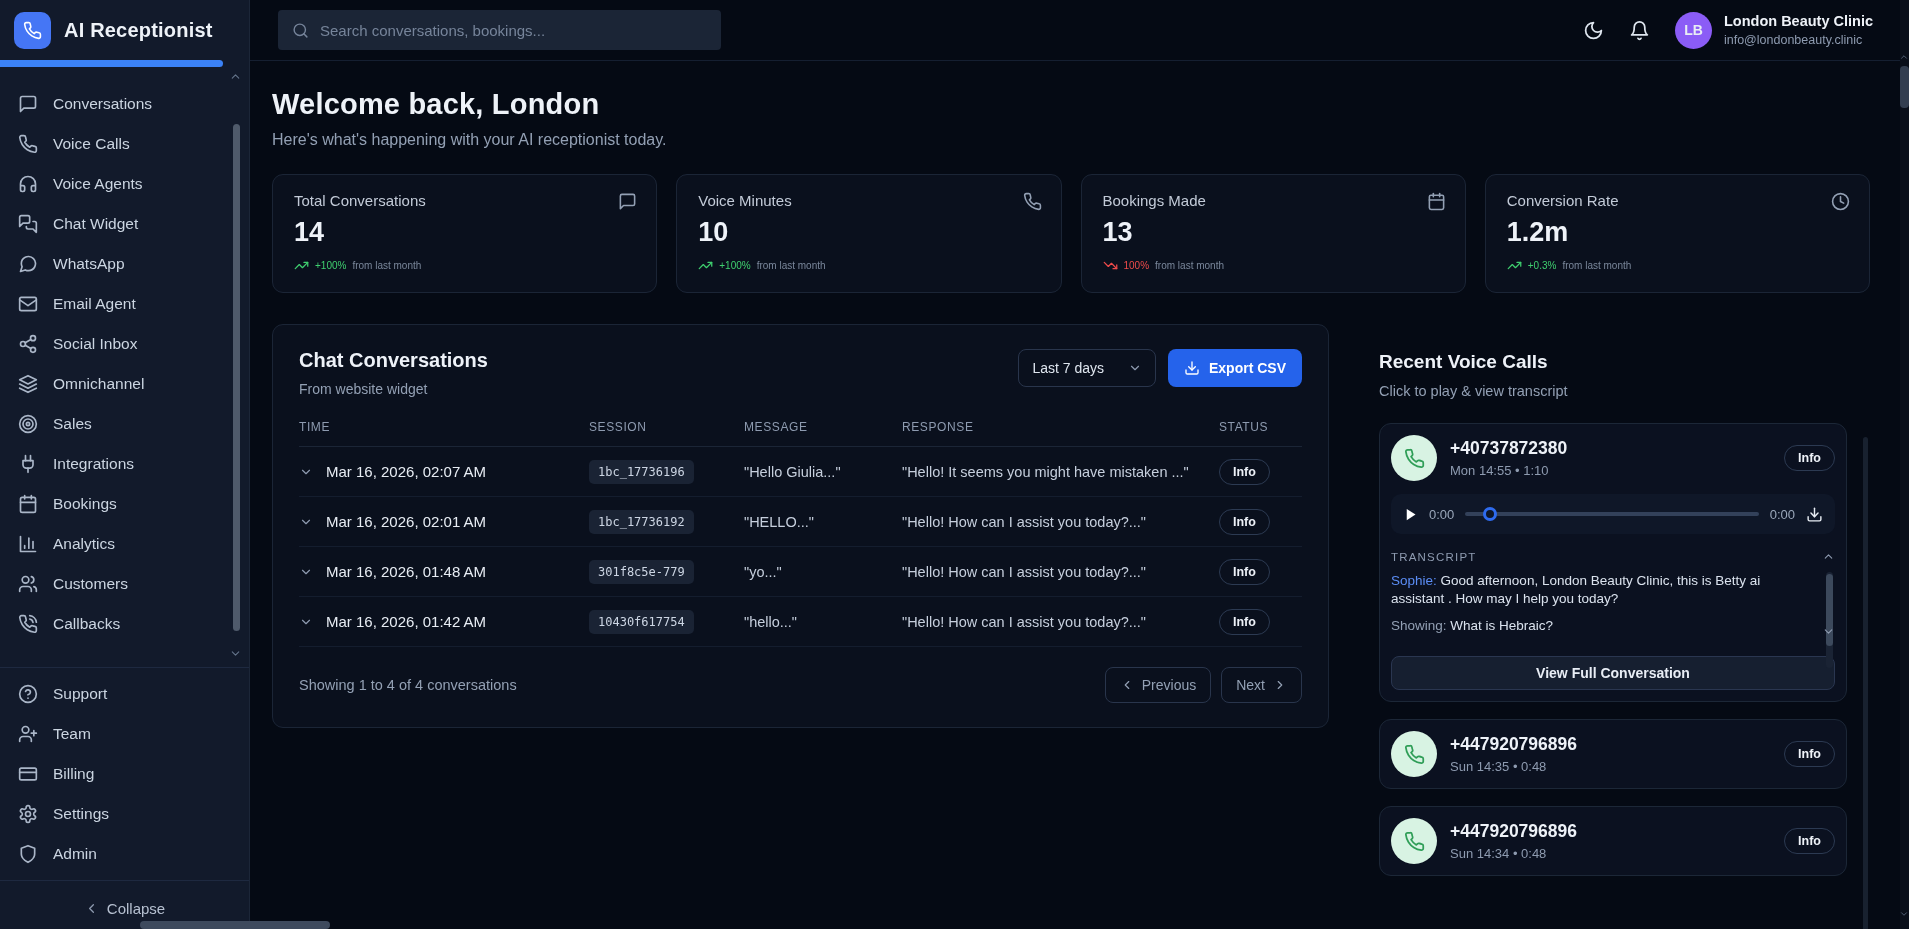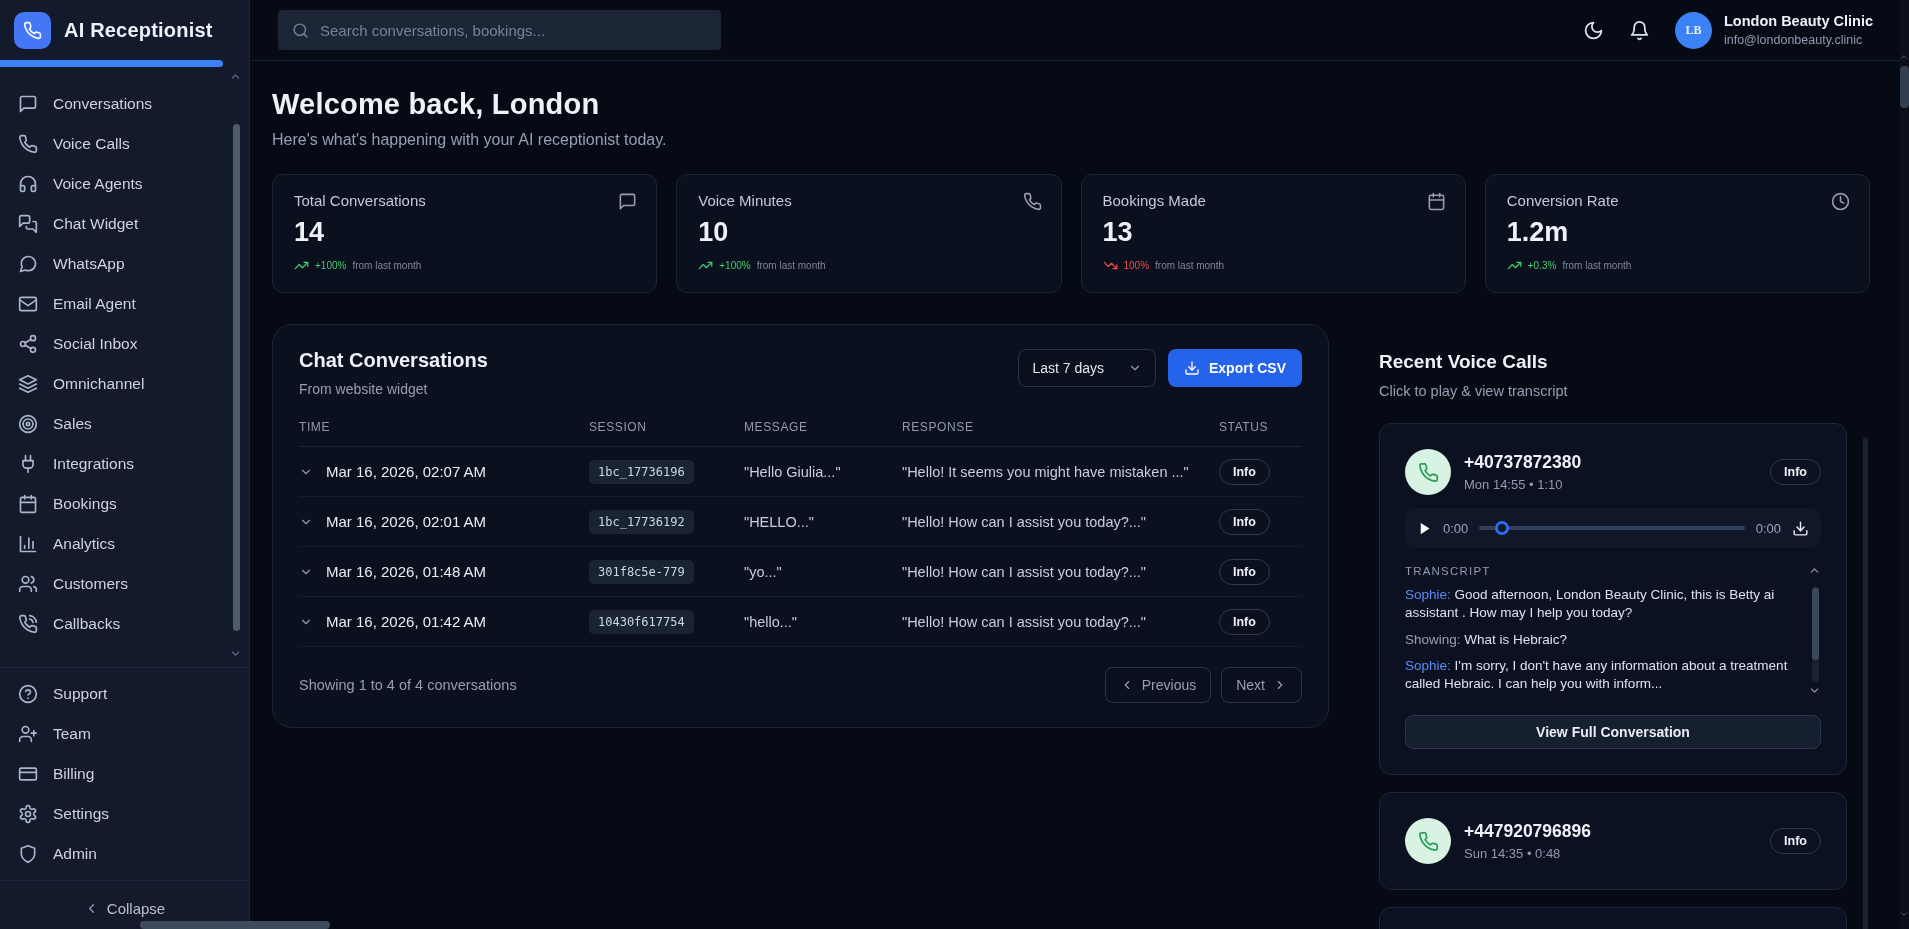--- a/index.html
+++ b/index.html
@@ -30,42 +30,42 @@
   
   .main { flex:1; display:flex; flex-direction:column; height:100%; min-width:0; }
   .topbar { height:61px; min-height:61px; display:flex; align-items:center; padding:0 28px; border-bottom:1px solid #151f31; }
   .search-box { width:443px; height:40px; background:#1b2536; border-radius:4px; display:flex; align-items:center; gap:11px; padding:0 14px; color:#76849a; }
   .search-box [data-icon]{ width:17px; height:17px; flex:none; }
   .search-box input { background:transparent; border:none; outline:none; color:#c6cfdd; font-size:15px; width:100%; font-family:inherit; }
   .search-box input::placeholder { color:#76849a; }
   .topbar-right { margin-left:auto; display:flex; align-items:center; gap:25px; padding-right:8px; }
   .icon-btn { width:21px; height:21px; color:#dfe6ef; background:none; border:none; cursor:pointer; padding:0; }
   .account { display:flex; align-items:center; gap:12px; cursor:pointer; }
-  .avatar { width:37px; height:37px; border-radius:50%; background:#3b82f6; display:flex; align-items:center; justify-content:center; font-size:12px; font-weight:bold; color:#e8edf4; flex:none;font-family:Liberation Serif, serif; }
+  .avatar { width:37px; height:37px; border-radius:50%; background:#8b5cf6; display:flex; align-items:center; justify-content:center; font-size:14px; font-weight:bold; color:#e8edf4; flex:none; }
   .account-name { font-size:14.5px; font-weight:bold; line-height:1.2; }
   .account-email { font-size:12.5px; color:#8e9bb0; margin-top:2px; }
 
   .content { flex:1; padding:27px 0 0 22px; position:relative; overflow:hidden; }
   .welcome { font-size:29px; font-weight:bold; letter-spacing:.2px; }
   .welcome-sub { margin-top:10px; font-size:16px; color:#93a0b4; }
 
   
   .stats-row { display:flex; gap:19px; margin-top:25px; width:1598px; }
   .stat-card { flex:1; height:119px; background:#0a101d; border:1px solid #1b2536; border-radius:11px; padding:17px 21px; position:relative; }
   .stat-label { font-size:15px; color:#c3cbd8; }
   .stat-icon { position:absolute; top:17px; right:19px; width:19px; height:19px; color:#93a0b4; }
   .stat-value { font-size:27px; font-weight:bold; margin-top:8px; }
   .stat-trend { display:flex; align-items:center; gap:6px; margin-top:10px; font-size:10px; color:#7a879b; }
   .stat-trend .t-icon { width:15px; height:15px; }
   .trend-up .t-icon, .trend-up .t-val { color:#3fcf6f; }
   .trend-down .t-icon, .trend-down .t-val { color:#ef4b4b; }
 
   
   .panels { display:flex; gap:50px; margin-top:31px; align-items:flex-start; }
-  .chat-panel { width:1057px; background:#0a101d; border:1px solid #1b2536; border-radius:20px; padding:24px 26px; }
+  .chat-panel { width:1057px; background:#0a101d; border:1px solid #1b2536; border-radius:11px; padding:24px 26px; }
   .panel-head { display:flex; align-items:flex-start; }
   .panel-title { font-size:20px; font-weight:bold; }
   .panel-sub { margin-top:9px; font-size:14px; color:#93a0b4; }
   .head-controls { margin-left:auto; display:flex; gap:12px; align-items:center; }
   .select { height:38px; display:flex; align-items:center; gap:24px; padding:0 13px; border:1px solid #29354c; border-radius:8px; font-size:14px; color:#dfe6ef; background:#0a101d; cursor:pointer; }
   .select [data-icon]{ width:14px; height:14px; color:#8e9bb0; }
   .btn-primary { height:38px; display:flex; align-items:center; gap:9px; padding:0 16px; background:#2563eb; border:none; border-radius:8px; color:#fff; font-size:14px; font-weight:bold; font-family:inherit; cursor:pointer; }
   .btn-primary [data-icon]{ width:16px; height:16px; }
 
   .table { margin-top:23px; }
@@ -81,21 +81,21 @@
   .table-foot { display:flex; align-items:center; margin-top:20px; }
   .foot-summary { font-size:14.5px; color:#93a0b4; }
   .pager { margin-left:auto; display:flex; gap:10px; }
   .pager-btn { height:36px; display:flex; align-items:center; gap:8px; padding:0 14px; border:1px solid #29354c; border-radius:8px; background:transparent; color:#93a0b4; font-size:14px; font-family:inherit; cursor:pointer; }
   .pager-btn [data-icon]{ width:14px; height:14px; }
 
   
   .voice-col { width:468px; padding-top:27px; position:relative; }
   .voice-title { font-size:19px; font-weight:bold; }
   .voice-sub { margin-top:10px; font-size:14.5px; color:#93a0b4; }
-  .call-card { background:#0b1120; border:1px solid #1c2737; border-radius:12px; padding:25px; margin-top:17px; }
+  .call-card { background:#0b1120; border:1px solid #1c2737; border-radius:12px; padding:11px; margin-top:17px; }
   .call-card.first { margin-top:24px; }
   .call-head { display:flex; align-items:center; gap:13px; }
   .call-avatar { width:46px; height:46px; border-radius:50%; background:#d8f3e3; color:#2f9e57; display:flex; align-items:center; justify-content:center; flex:none; }
   .call-avatar [data-icon]{ width:21px; height:21px; }
   .call-number { font-size:17.5px; font-weight:bold; }
   .call-meta { font-size:13px; color:#8e9bb0; margin-top:4px; }
   .call-head .pill { margin-left:auto; }
   .player { margin-top:13px; height:40px; background:#0f1728; border-radius:10px; display:flex; align-items:center; gap:11px; padding:0 12px; }
   .play-btn { width:15px; height:15px; color:#fff; background:none; border:none; padding:0; cursor:pointer; }
   .ptime { font-size:13px; color:#9aa7ba; }
@@ -653,24 +653,20 @@
 
             <div class="transcript">
               <div class="t-msg">
                 <span class="speaker-blue">Sophie:</span>
                 <span>Good afternoon, London Beauty Clinic, this is Betty ai assistant . How may I help you today?</span>
               </div>
               <div class="t-msg">
                 <span class="speaker-gray">Showing:</span>
                 <span>What is Hebraic?</span>
               </div>
-              <div class="t-msg">
-                <span class="speaker-blue">Sophie:</span>
-                <span>I'm sorry, I don't have any information about a treatment called Hebraic. I can help you with inform...</span>
-              </div>
               <div class="t-scrolltrack"></div>
               <div class="t-scrollthumb"></div>
               <span class="t-chevron" data-icon="chevron-down">
                   <svg viewBox="0 0 24 24" fill="none" stroke="currentColor" stroke-width="2" stroke-linecap="round" stroke-linejoin="round">
                     <polyline points="6 9 12 15 18 9"></polyline>
                   </svg>
                 </span>
             </div>
 
             <button class="view-full">View Full Conversation</button>

